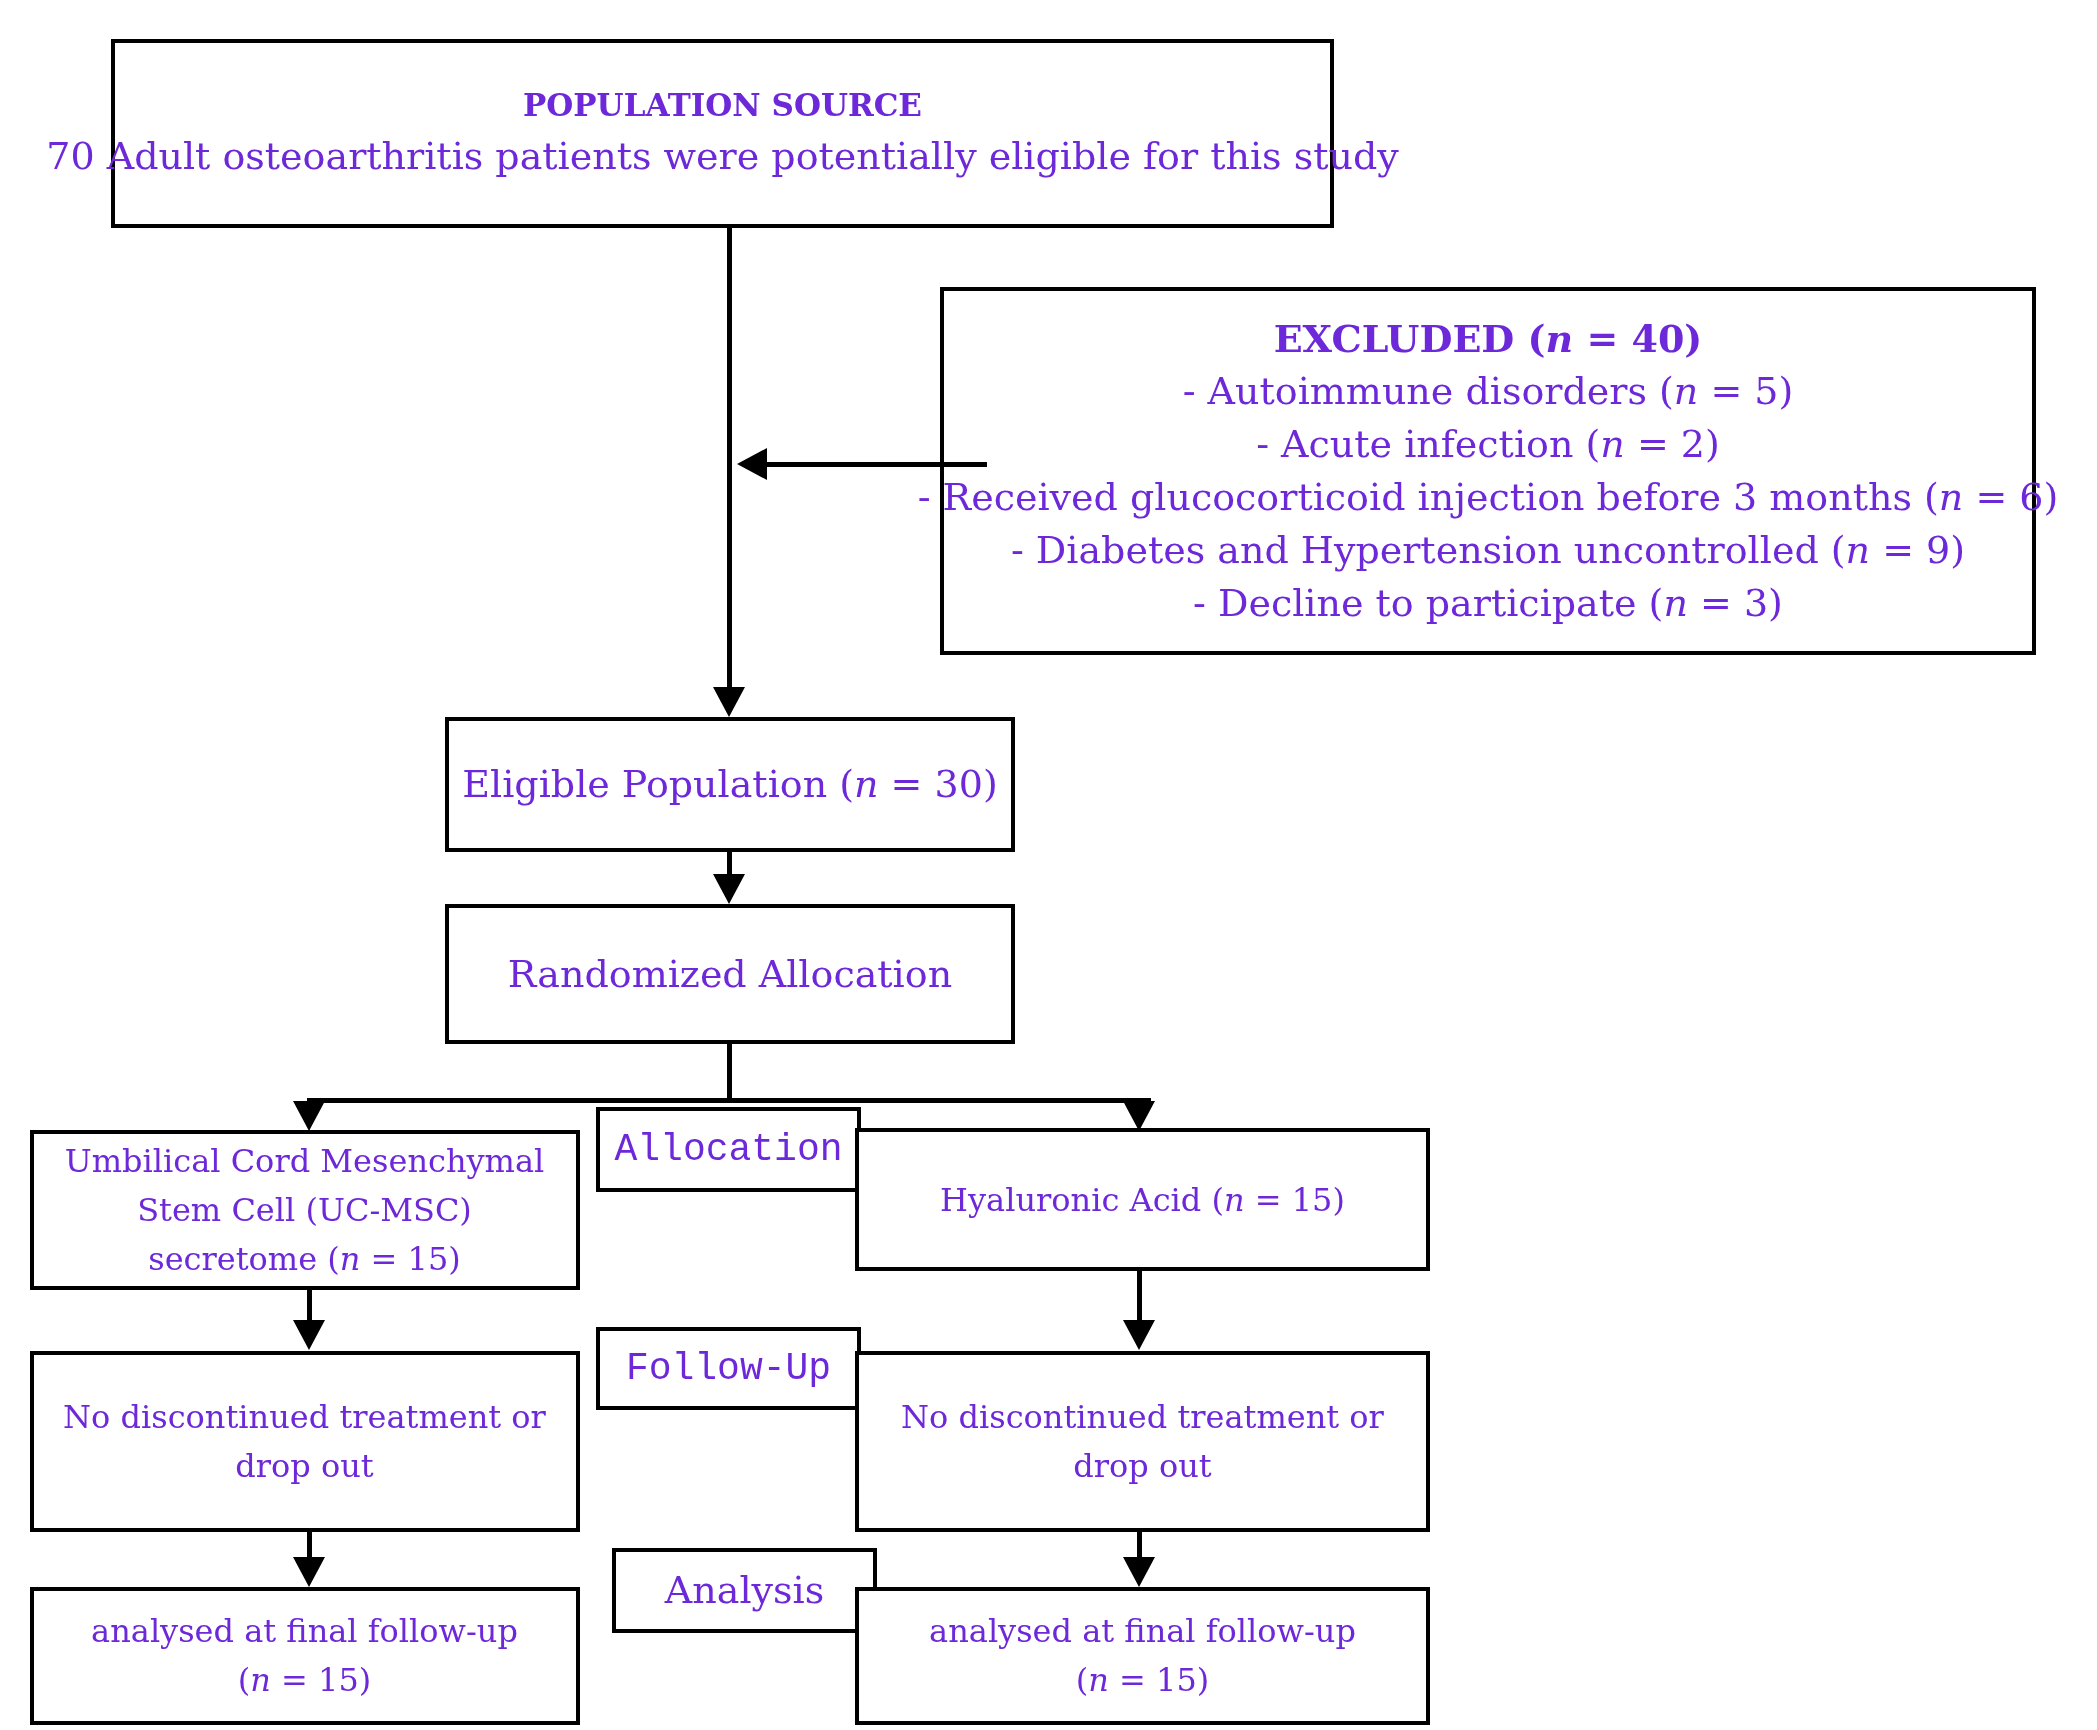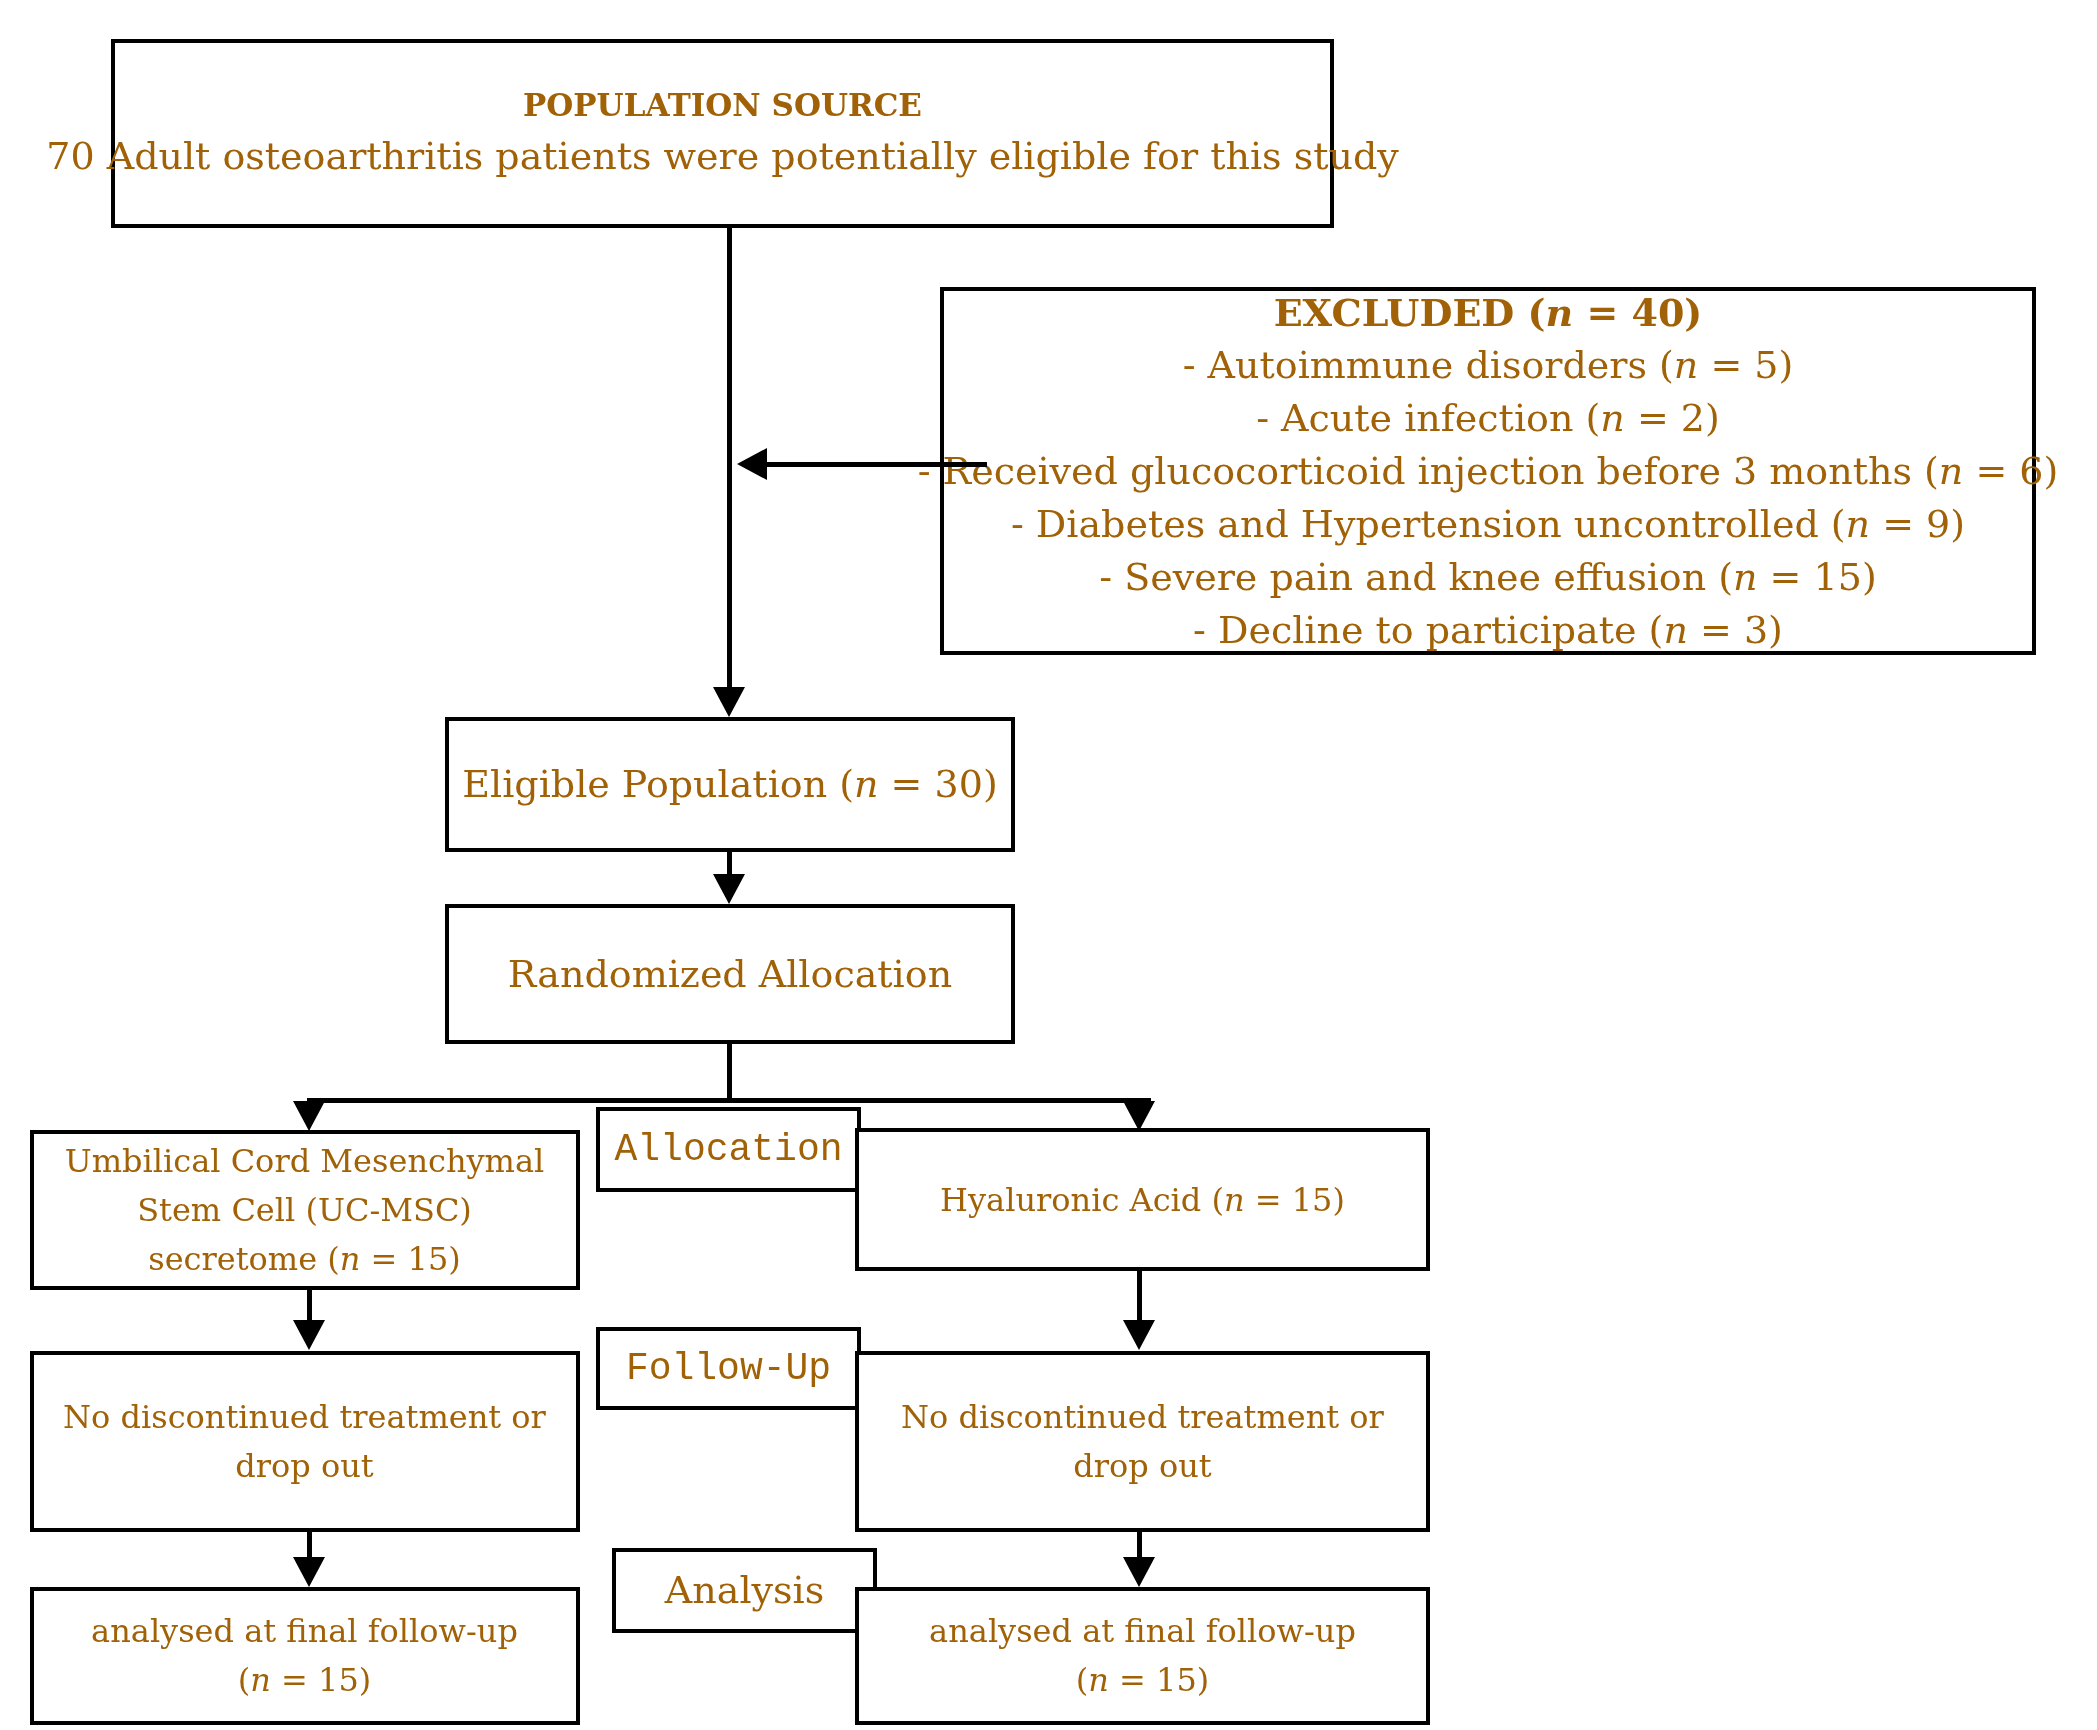--- a/index.html
+++ b/index.html
@@ -1,21 +1,21 @@
 <!DOCTYPE html>
 <html style="font-size:7.9px"><head>
 <meta charset="utf-8">
 <style>
   html, body { margin: 0; padding: 0; background: #ffffff; }
   .canvas {
     position: relative;
     width: 2097px;
     height: 1730px;
     background: #ffffff;
-    color: #a16207;
+    color: #6d28d9;
     font-family: "DejaVu Serif", "Liberation Serif", serif;
     font-size: 31px;
     line-height: 1.5;
     overflow: hidden;
   }
   .box {
     position: absolute;
     box-sizing: border-box;
     background: #ffffff;
     border: 4.9px solid #000000;
@@ -64,21 +64,20 @@
 
   <div class="line" style="left:727px; top:226px; width:4.9px; height:464px;"></div>
   <div class="arrow-down" style="left:713px; top:687px;"></div>
 
   <div class="box" style="left:940px; top:287px; width:1096px; height:368px;">
     <div class="bold nowrap fs62 lh108">EXCLUDED (<i>n</i> = 40)</div>
     <div class="nowrap fs62 lh108">- Autoimmune disorders (<i>n</i> = 5)</div>
     <div class="nowrap fs62 lh108">- Acute infection (<i>n</i> = 2)</div>
     <div class="nowrap fs62 lh108">- Received glucocorticoid injection before 3 months (<i>n</i> = 6)</div>
     <div class="nowrap fs62 lh108">- Diabetes and Hypertension uncontrolled (<i>n</i> = 9)</div>
-    <div class="nowrap fs62 lh108">- Severe pain and knee effusion (<i>n</i> = 15)</div>
     <div class="nowrap fs62 lh108">- Decline to participate (<i>n</i> = 3)</div>
   </div>
 
   <div class="line" style="left:767px; top:462px; width:220px; height:4.9px;"></div>
   <div class="arrow-left" style="left:737px; top:448px;"></div>
 
   <div class="box" style="left:445px; top:717px; width:570px; height:135px;">
     <div class="nowrap fs68">Eligible Population (<i>n</i> = 30)</div>
   </div>
 

